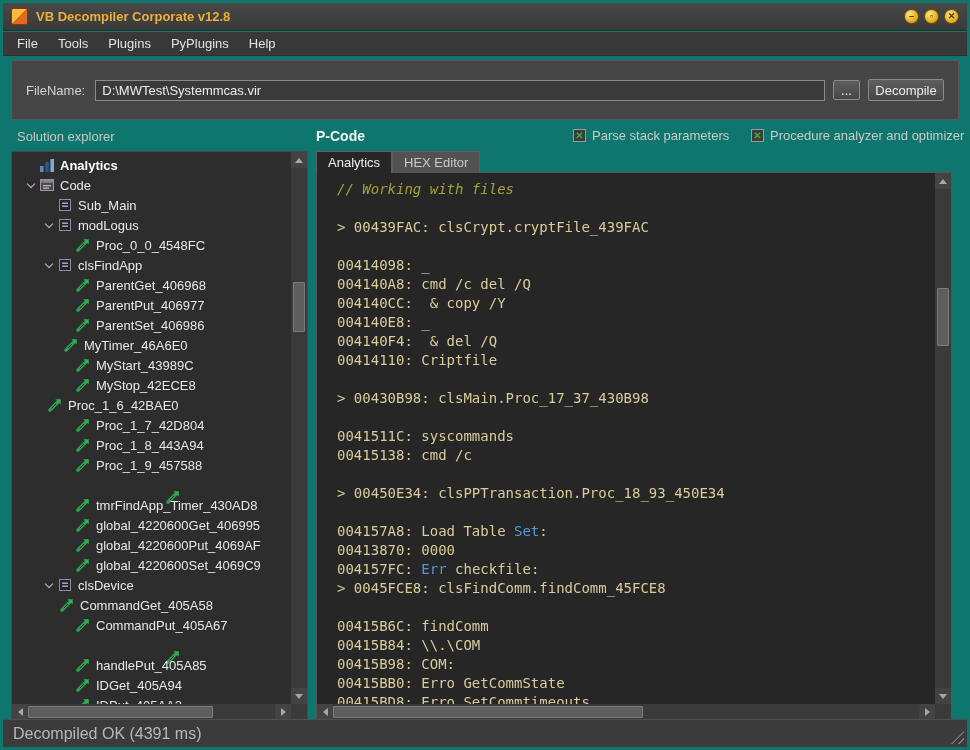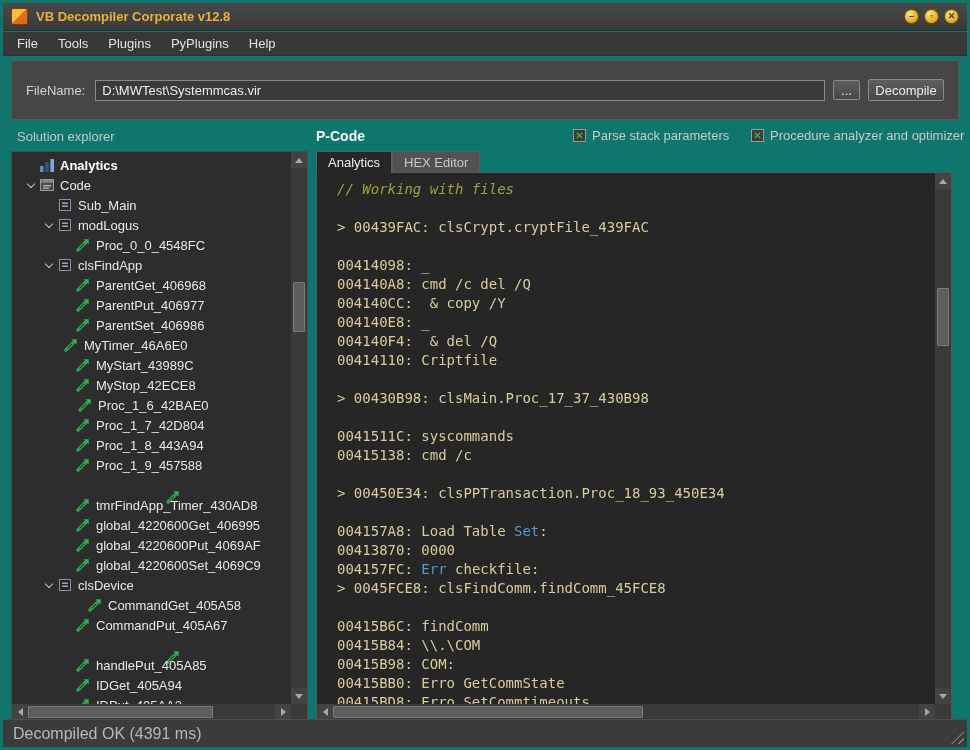--- a/index.html
+++ b/index.html
@@ -248,21 +248,21 @@
           <span class="chev none"></span>
           <span class="tree-icon">
             <svg viewBox="0 0 16 16">
               <path d="M3 13 L10.5 5.5" stroke="#2f9e4f" stroke-width="3.6" stroke-linecap="round"></path>
               <path d="M8.4 2.3 L13.7 2.3 L13.7 7.6 Z" fill="#35b258"></path>
               <path d="M4.8 11.2 l4.2-4.2" stroke="#10321a" stroke-width="1"></path>
             </svg>
           </span>
           <span class="tree-label">MyStop_42ECE8</span>
         </div>
-        <div class="tree-row" style="padding-left: 50px;">
+        <div class="tree-row" style="padding-left: 20px;">
           <span class="chev none"></span>
           <span class="tree-icon">
             <svg viewBox="0 0 16 16">
               <path d="M3 13 L10.5 5.5" stroke="#2f9e4f" stroke-width="3.6" stroke-linecap="round"></path>
               <path d="M8.4 2.3 L13.7 2.3 L13.7 7.6 Z" fill="#35b258"></path>
               <path d="M4.8 11.2 l4.2-4.2" stroke="#10321a" stroke-width="1"></path>
             </svg>
           </span>
           <span class="tree-label">Proc_1_6_42BAE0</span>
         </div>
@@ -358,21 +358,21 @@
           <span class="chev open"></span>
           <span class="tree-icon">
             <svg viewBox="0 0 16 16">
               <rect x="2.5" y="2.5" width="11" height="11" fill="#23232a" stroke="#8f8f97"></rect>
               <rect x="5" y="5.5" width="6" height="1.4" fill="#9fb4d8"></rect>
               <rect x="5" y="8.5" width="6" height="1.4" fill="#c8a0c0"></rect>
             </svg>
           </span>
           <span class="tree-label">clsDevice</span>
         </div>
-        <div class="tree-row" style="padding-left: 32px; margin-left: 28px;">
+        <div class="tree-row" style="padding-left: 32px;">
           <span class="chev none"></span>
           <span class="tree-icon">
             <svg viewBox="0 0 16 16">
               <path d="M3 13 L10.5 5.5" stroke="#2f9e4f" stroke-width="3.6" stroke-linecap="round"></path>
               <path d="M8.4 2.3 L13.7 2.3 L13.7 7.6 Z" fill="#35b258"></path>
               <path d="M4.8 11.2 l4.2-4.2" stroke="#10321a" stroke-width="1"></path>
             </svg>
           </span>
           <span class="tree-label">CommandGet_405A58</span>
         </div>

